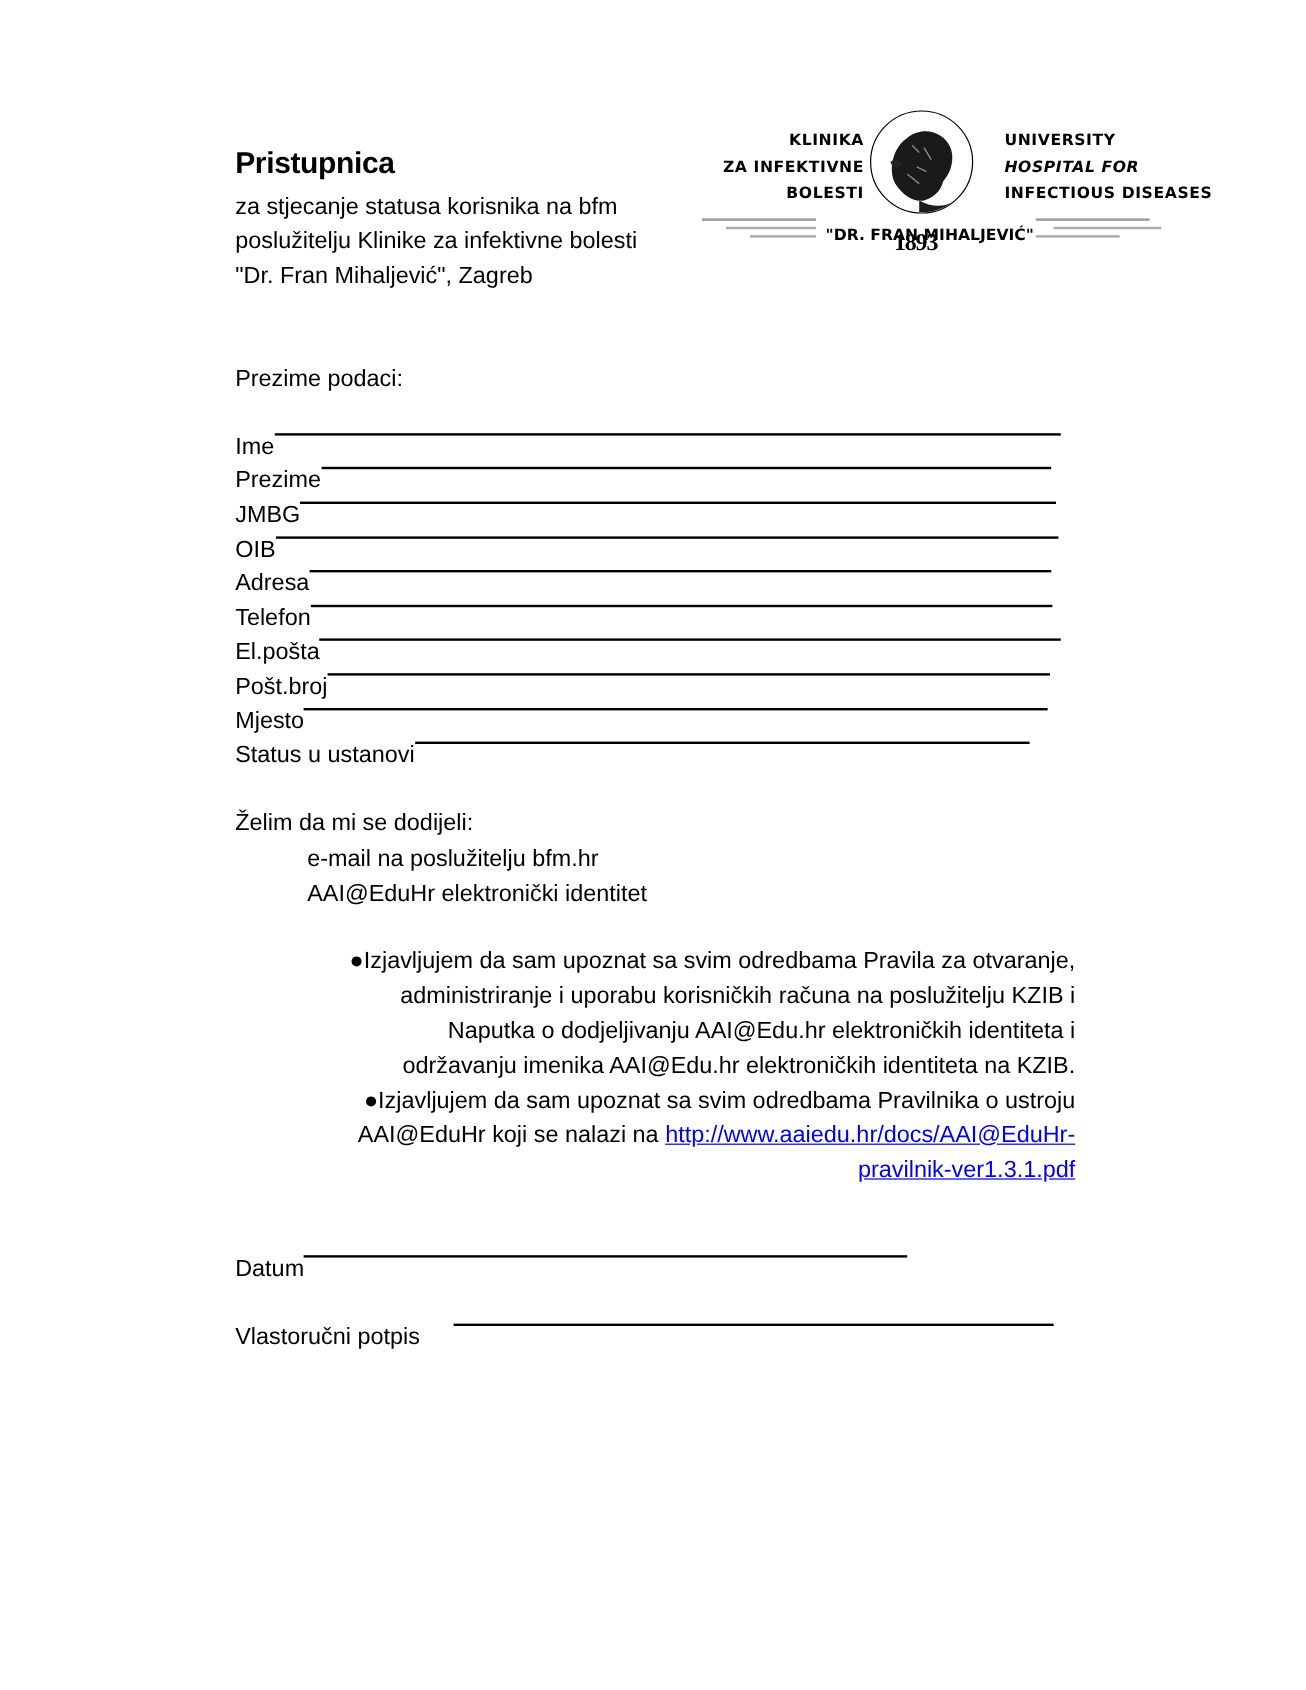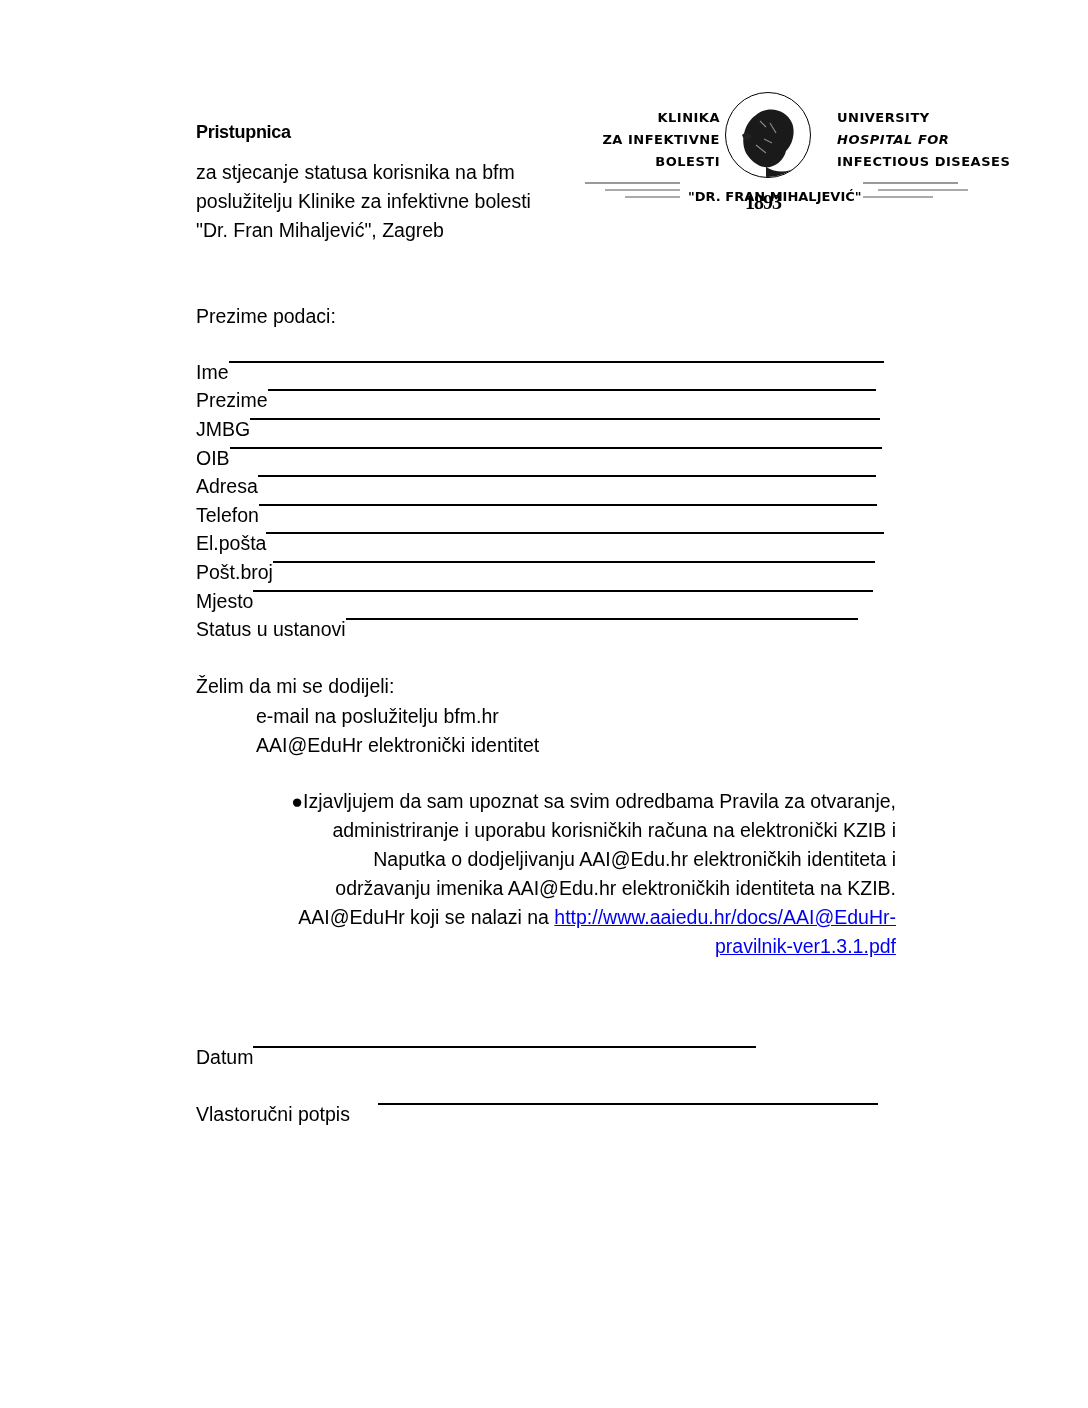--- a/index.html
+++ b/index.html
@@ -1,19 +1,19 @@
 <!DOCTYPE html>
 <html><head>
 <meta charset="utf-8">
 <style>
   html, body { margin: 0; padding: 0; background: #ffffff; }
   body { width: 1088px; height: 1408px; position: relative; overflow: hidden;
          font-family: "Liberation Sans", sans-serif; color: #000; }
   .abs { position: absolute; }
-  .title { left: 196px; top: 122px; font-size: 18px; font-weight: bold; letter-spacing: -0.3px; }
+  .title { left: 196px; top: 122px; font-size: 25px; font-weight: bold; letter-spacing: -0.3px; }
   .subtitle { left: 196px; font-size: 19.5px; line-height: 29px; top: 158px; width: 390px; }
   .subtitle div { white-space: nowrap; }
   .body-text { font-size: 19.5px; white-space: nowrap; }
   .field-row { position: absolute; left: 196px; height: 28px; display: flex; align-items: flex-start; font-size: 19.5px; }
   .field-row .lbl { white-space: nowrap; line-height: 22px; }
   .field-row .line { border-bottom: 2px solid #000; height: 0; margin-bottom: 3px; }
   .para { left: 196px; top: 787px; font-size: 19.5px; line-height: 29px; width: 700px; }
   .para div { white-space: nowrap; text-align: right; }
   a.link { color: #1a0dab; color: #0000ee; text-decoration: underline; }
   
@@ -106,23 +106,24 @@
   <span class="lbl">Status u ustanovi</span>
   <span class="line" style="width:512px;"></span>
 </div>
 
 <div class="abs body-text" style="left:196px; top:675px;">Želim da mi se dodijeli:</div>
 <div class="abs body-text" style="left:256px; top:705px;">e-mail na poslužitelju bfm.hr</div>
 <div class="abs body-text" style="left:256px; top:734px;">AAI@EduHr elektronički identitet</div>
 
 <div class="abs para">
   <div>●Izjavljujem da sam upoznat sa svim odredbama Pravila za otvaranje,</div>
-  <div>administriranje i uporabu korisničkih računa na elektronički KZIB i</div>
+  <div>administriranje i uporabu korisničkih računa na poslužitelju KZIB i</div>
   <div>Naputka o dodjeljivanju AAI@Edu.hr elektroničkih identiteta i</div>
   <div>održavanju imenika AAI@Edu.hr elektroničkih identiteta na KZIB.</div>
+  <div>●Izjavljujem da sam upoznat sa svim odredbama Pravilnika o ustroju</div>
   <div><span>AAI@EduHr koji se nalazi na </span><a class="link">http://www.aaiedu.hr/docs/AAI@EduHr-</a></div>
   <div><a class="link">pravilnik-ver1.3.1.pdf</a></div>
 </div>
 
 <div class="field-row" style="top:1046px;">
   <span class="lbl">Datum </span>
   <span class="line" style="width:503px;"></span>
 </div>
 <div class="field-row" style="top:1103px;gap:28px;">
   <span class="lbl">Vlastoručni potpis </span>

